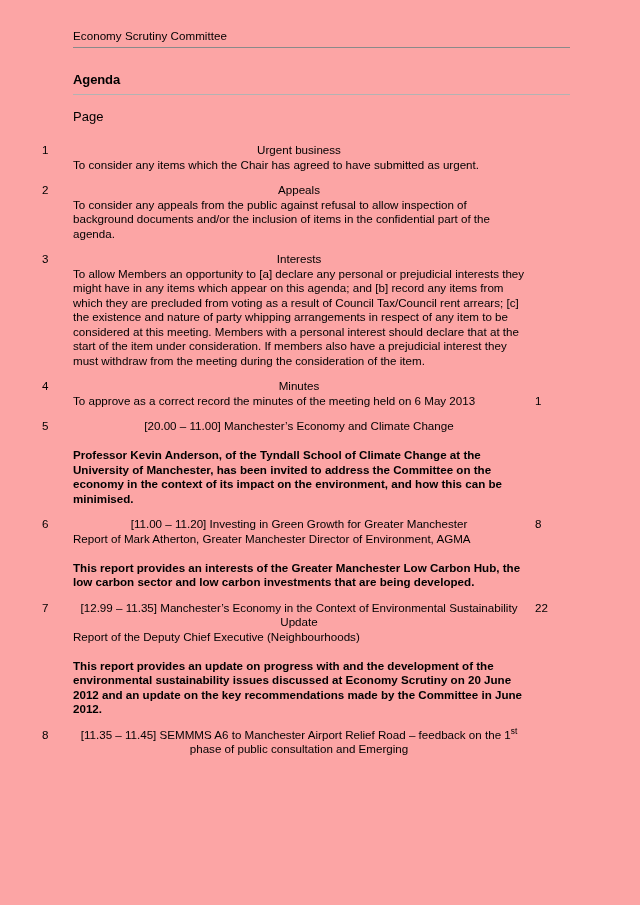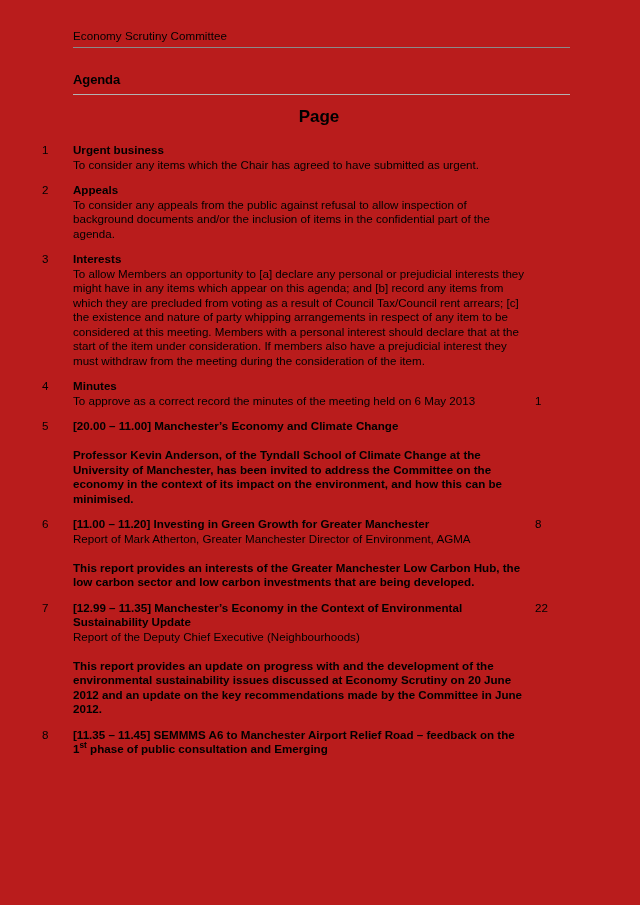--- a/index.html
+++ b/index.html
@@ -10,21 +10,21 @@
   }
   body {
     font-family: "Liberation Sans", sans-serif;
     color: #000000;
     -webkit-font-smoothing: antialiased;
   }
   .page {
     position: relative;
     width: 640px;
     height: 905px;
-    background: #b91c1c;
+    background: #fca5a5;
     overflow: hidden;
     box-sizing: border-box;
   }
   .content {
     position: absolute;
     left: 73px;
     top: 0;
     width: 497px;
   }
 
@@ -54,23 +54,23 @@
   }
   .rule-title {
     margin-top: 3px;
     height: 0;
     border-top: 1.1px solid #b3b3b3;
   }
 
   
   .page-col-head {
     margin-top: 14px;
-    font-size: 17px;
-    font-weight: bold;
-    text-align: center;
+    font-size: 13px;
+    font-weight: normal;
+    text-align: left;
     line-height: 15px;
     padding-right: 5px;
   }
 
   
   .items {
     position: absolute;
     left: 0;
     top: 143px;
     width: 640px;
@@ -97,22 +97,23 @@
     grid-column: 2;
   }
   .item-page {
     grid-column: 3;
     font-size: 11.6px;
     line-height: 14.5px;
     text-align: left;
     padding-left: 10px;
   }
   .item-title {
-    font-weight: bold;
-    line-height: 14.5px;
+    font-weight: normal;
+    line-height: 14.5px;
+    text-align: center;
   }
   .item-line {
     line-height: 14.5px;
   }
   .item-para {
     line-height: 14.5px;
     margin-top: 14.5px;
     font-weight: bold;
   }
   sup {

